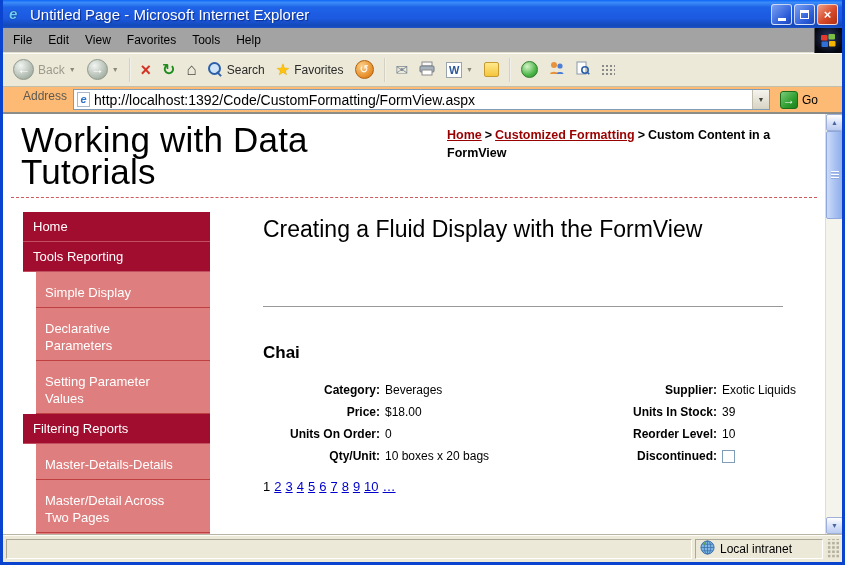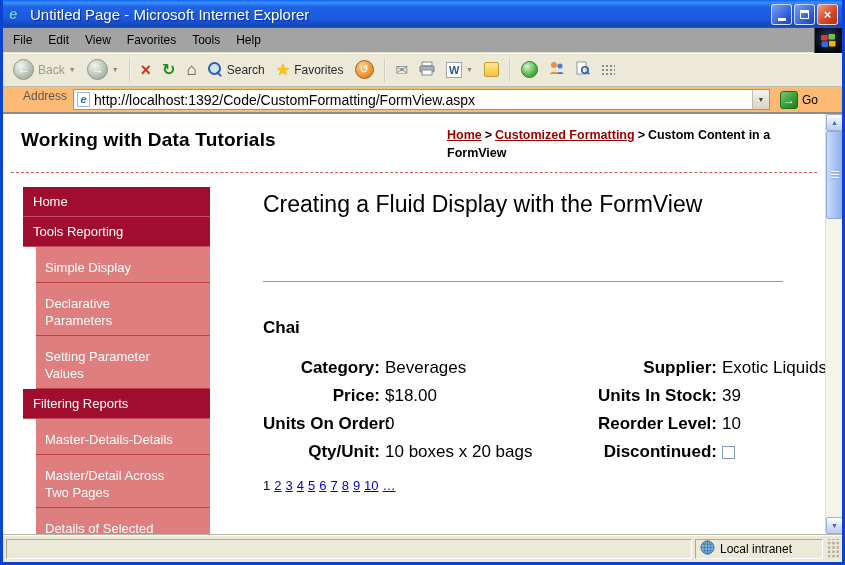--- a/index.html
+++ b/index.html
@@ -56,40 +56,40 @@
   .addr-drop{width:17px;height:19px;flex:none;background:linear-gradient(180deg,#F5F4EE,#D8D4C4);border-left:1px solid #C2BEAE;display:flex;align-items:center;justify-content:center;cursor:pointer}
   .tiny-chev{font-size:7px;color:#44443C;line-height:1}
   .go-btn{display:flex;align-items:center;gap:4px;padding:1px 4px;font-size:12px;color:#000;cursor:pointer}
   .go-ico{width:18px;height:18px;border-radius:3px;border:1px solid #1A6E1A;background:linear-gradient(135deg,#7CCB7C,#2E9E2E 60%,#1E7E1E);color:#fff;font-weight:bold;font-size:12px;display:flex;align-items:center;justify-content:center}
 
   
   .viewport{flex:1;position:relative;background:#fff;border-top:1px solid #8B8B8B}
   .page{position:absolute;left:0;top:0;right:17px;bottom:0;overflow:hidden;background:#fff}
 
   .page-header{display:flex;padding:10px 6px 0 18px}
-  .site-title{font-size:19px;font-weight:700;line-height:32px;letter-spacing:.2px;color:#000;width:400px;flex:none}
+  .site-title{font-size:35px;font-weight:400;line-height:32px;letter-spacing:.2px;color:#000;width:400px;flex:none}
   .breadcrumb{margin-left:auto;width:372px;font-size:12.5px;font-weight:700;line-height:1.42;color:#000;padding-top:3px}
   .crumb{color:#990000;text-decoration:underline;cursor:pointer}
   .crumb-sep{padding:0 3px}
   .dashed-rule{margin:9px 8px 0 8px;border-top:1px dashed #CC5B5B;height:0}
 
   .content-row{display:flex;margin-top:14px}
 
   
   .sidebar{width:187px;margin-left:20px;flex:none}
   .nav-item{color:#fff;font-size:13px;line-height:17px;cursor:pointer}
   .nav-item.section{background:#A10D2E;padding:6px 10px;border-bottom:1px solid #C14F5F}
   .nav-item.sub{background:#DE7E7E;margin-left:13px;padding:12px 36px 6px 9px;border-bottom:1px solid #BE4040}
 
   
   .main{margin-left:53px;width:525px;padding-top:2px}
   .main-title{font-size:23px;font-weight:400;line-height:30px;color:#000;max-width:445px}
   .rule{border:0;border-top:1px solid #999;margin-top:62px;width:520px}
   .product-name{font-size:17px;font-weight:700;margin-top:36px;color:#000}
-  .details-grid{margin-top:20px;display:grid;grid-template-columns:122px 185px 152px 60px;row-gap:8px;font-size:17px;align-items:center}
+  .details-grid{margin-top:20px;display:grid;grid-template-columns:122px 185px 152px 60px;row-gap:8px;font-size:12px;align-items:center}
   .dl{font-weight:700;text-align:right;padding-right:5px;white-space:nowrap}
   .dv{text-align:left;white-space:nowrap}
   .checkbox{display:inline-block;width:13px;height:13px;background:#fff;border:1px solid #7F9DB9;vertical-align:middle;cursor:default}
   .pager{margin-top:16px;font-size:13px}
   .pg-current{color:#000;margin-right:4px}
   .pg-link{color:#0000CC;text-decoration:underline;margin-right:4px;cursor:pointer}
 
   
   .vscroll{position:absolute;top:0;right:0;bottom:0;width:17px;background:#F4F3EC;border-left:1px solid #E0DDD0}
   .sc-btn{position:absolute;left:0;width:17px;height:17px;background:linear-gradient(180deg,#FFFFFF,#D3DDF8 60%,#BCCDF0);border:1px solid #9EB0D8;border-radius:2px;color:#4A66A0;font-size:7px;display:flex;align-items:center;justify-content:center;cursor:pointer}

